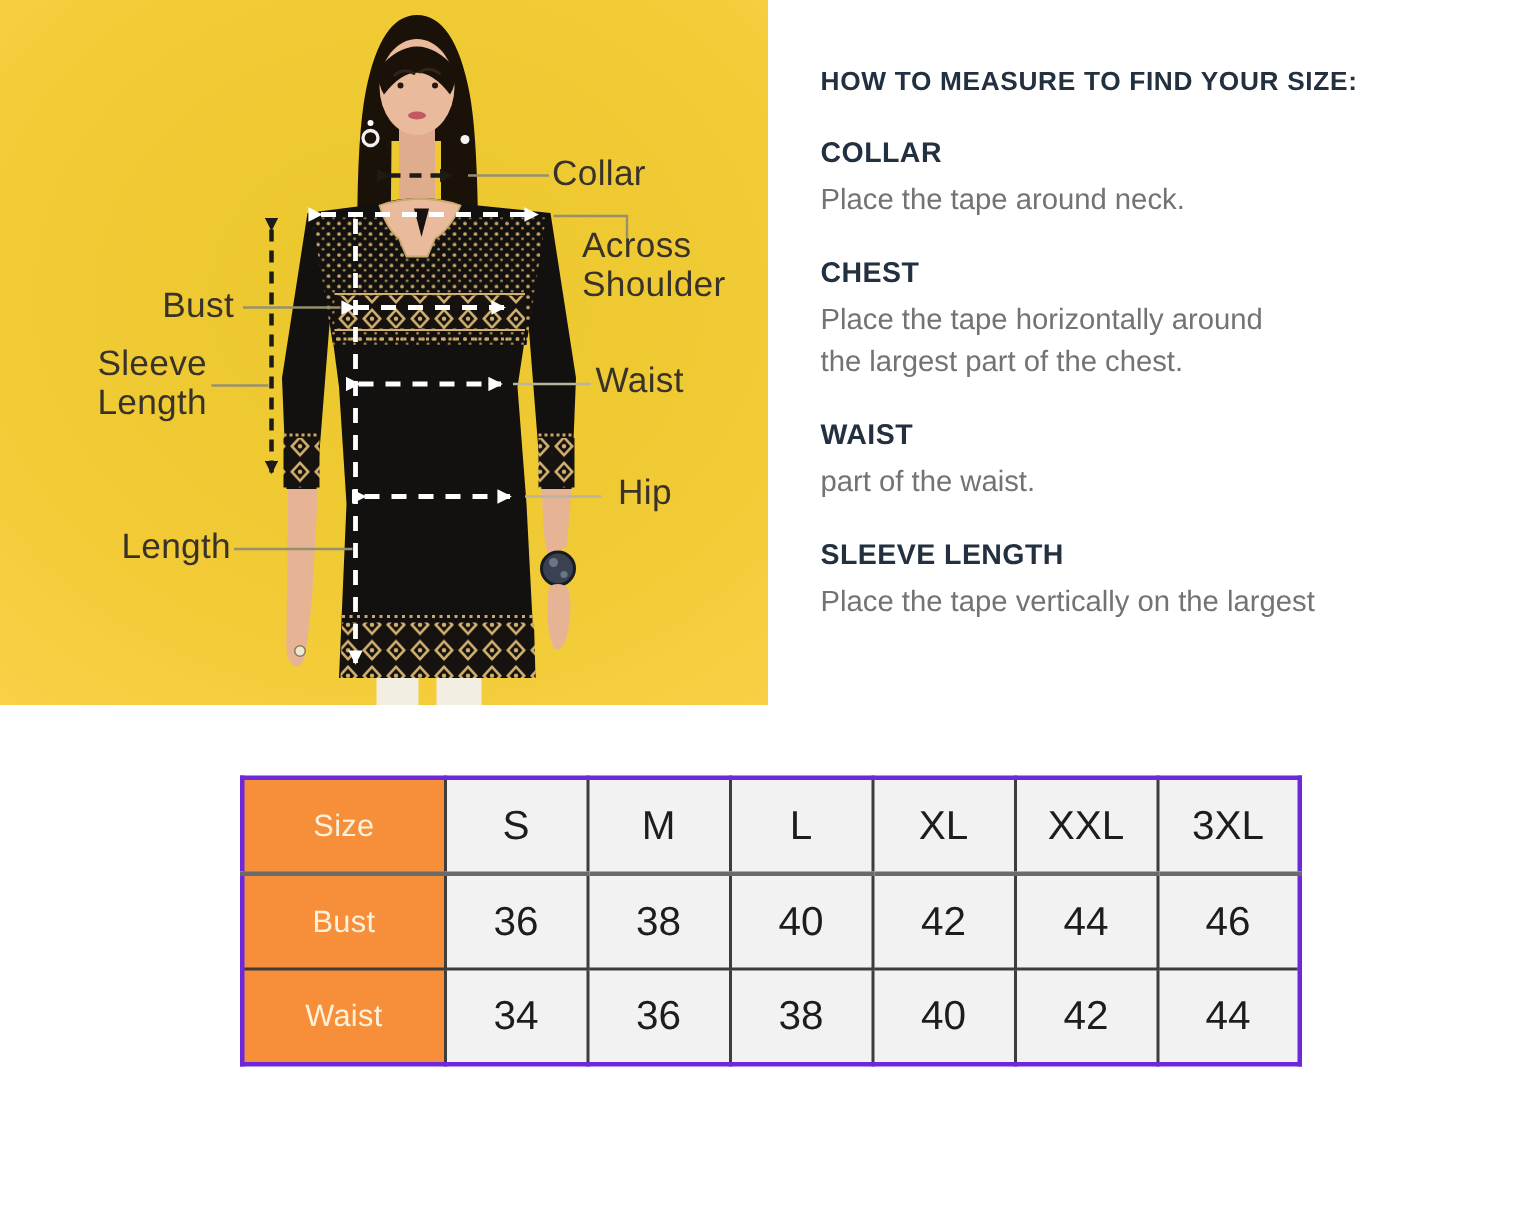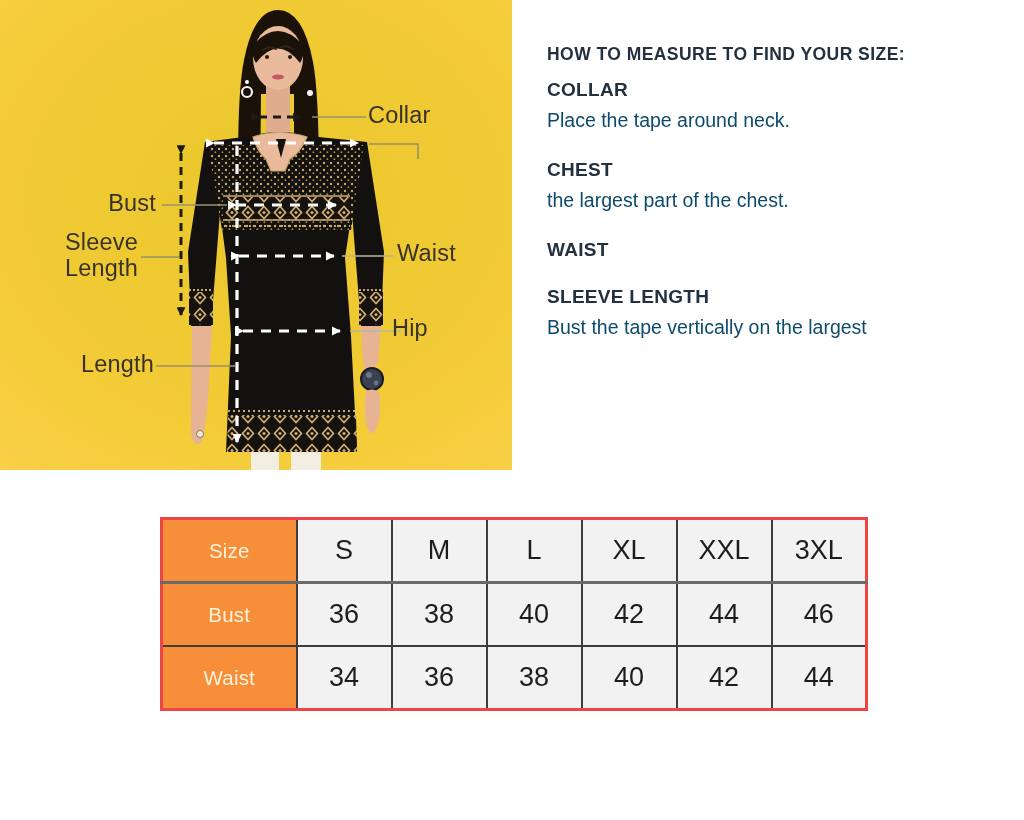--- a/index.html
+++ b/index.html
@@ -15,29 +15,29 @@
   }
   .illustration{position:absolute;left:0;top:0;}
   .diag-label{
     position:absolute;color:#38322A;font-size:23.5px;line-height:1.12;
     letter-spacing:0.2px;white-space:normal;
   }
   .right-align{text-align:right;}
   
   .instructions{position:absolute;left:547px;top:44px;width:438px;color:#22303F;}
   .instructions .title{
-    font-size:17.5px;font-weight:bold;letter-spacing:0.45px;margin:0 0 14px 0;
+    font-size:17.5px;font-weight:bold;letter-spacing:0.45px;margin:0 0 27px 0;
   }
   .section{margin:0 0 25px 0;}
   .section .heading{font-size:19px;font-weight:bold;letter-spacing:0.3px;margin:0 0 5px 0;}
-  .section .line{display:block;font-size:19.5px;line-height:1.44;color:#0c4a6e;}
+  .section .line{display:block;font-size:19.5px;line-height:1.44;color:#737373;}
   
   .size-table{
     position:absolute;left:160px;top:517px;border-collapse:collapse;table-layout:fixed;
-    border:3px solid #ef4444;
+    border:3px solid #6d28d9;
   }
   .size-table td{
     border:2px solid #3d3d3d;height:61px;text-align:center;vertical-align:middle;
     background:#F2F2F3;color:#1d1d1d;font-size:27px;padding:0;
   }
   .size-table tr.header-row td{border-bottom:3px solid #6a6a6a;}
   .size-table td.rowhead{
     background:#F78E3A;color:#FBF2DC;font-size:20.5px;letter-spacing:0.2px;
   }
 </style>
@@ -138,44 +138,47 @@
       <line x1="237" y1="146" x2="237" y2="442" stroke="#ffffff" stroke-width="3.2" stroke-dasharray="10 8" marker-end="url(#aw)"></line>
       <line x1="259" y1="117" x2="301" y2="117" stroke="#1d1b18" stroke-width="3" stroke-dasharray="8 6" marker-start="url(#ab)" marker-end="url(#ab)"></line>
       <line x1="181" y1="153" x2="181" y2="315" stroke="#1d1b18" stroke-width="3" stroke-dasharray="8 6" marker-start="url(#ab)" marker-end="url(#ab)"></line>
     </g>
   </svg>
 
   <div class="diag-label right-align" style="left:58px;top:190px;width:98px">Bust</div>
   <div class="diag-label right-align" style="left:36px;top:229px;width:102px">Sleeve Length</div>
   <div class="diag-label right-align" style="left:44px;top:351px;width:110px">Length</div>
   <div class="diag-label" style="left:368px;top:102px">Collar</div>
+  <div class="diag-label" style="left:388px;top:150px;width:108px">Across Shoulder</div>
   <div class="diag-label" style="left:397px;top:240px">Waist</div>
-  <div class="diag-label" style="left:392px;top:315px">Hip</div>
+  <div class="diag-label" style="left:412px;top:315px">Hip</div>
 </div>
 
 <div class="instructions">
   <div class="title">HOW TO MEASURE TO FIND YOUR SIZE:</div>
 
   <div class="section">
     <div class="heading">COLLAR</div>
     <span class="line">Place the tape around neck.</span>
   </div>
 
   <div class="section">
     <div class="heading">CHEST</div>
+    <span class="line">Place the tape horizontally around</span>
     <span class="line">the largest part of the chest.</span>
   </div>
 
   <div class="section">
     <div class="heading">WAIST</div>
+    <span class="line">part of the waist.</span>
   </div>
 
   <div class="section">
     <div class="heading">SLEEVE LENGTH</div>
-    <span class="line">Bust the tape vertically on the largest</span>
+    <span class="line">Place the tape vertically on the largest</span>
   </div>
 </div>
 
 <table class="size-table">
   <colgroup>
     <col style="width:135px">
     <col style="width:95px">
       <col style="width:95px">
       <col style="width:95px">
     <col style="width:95px">

